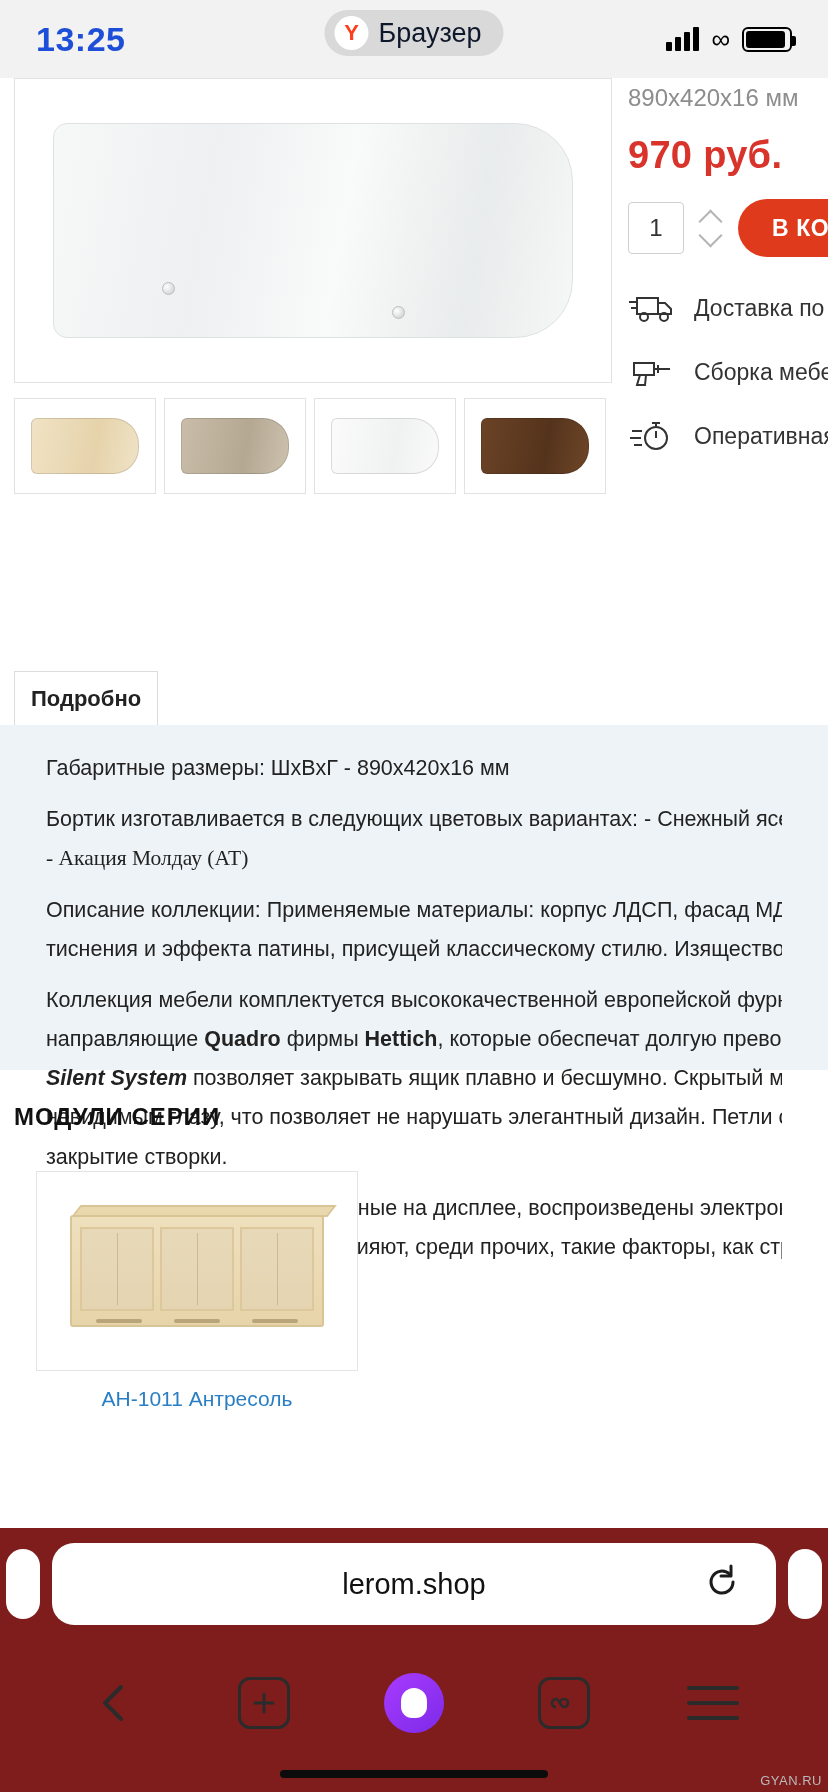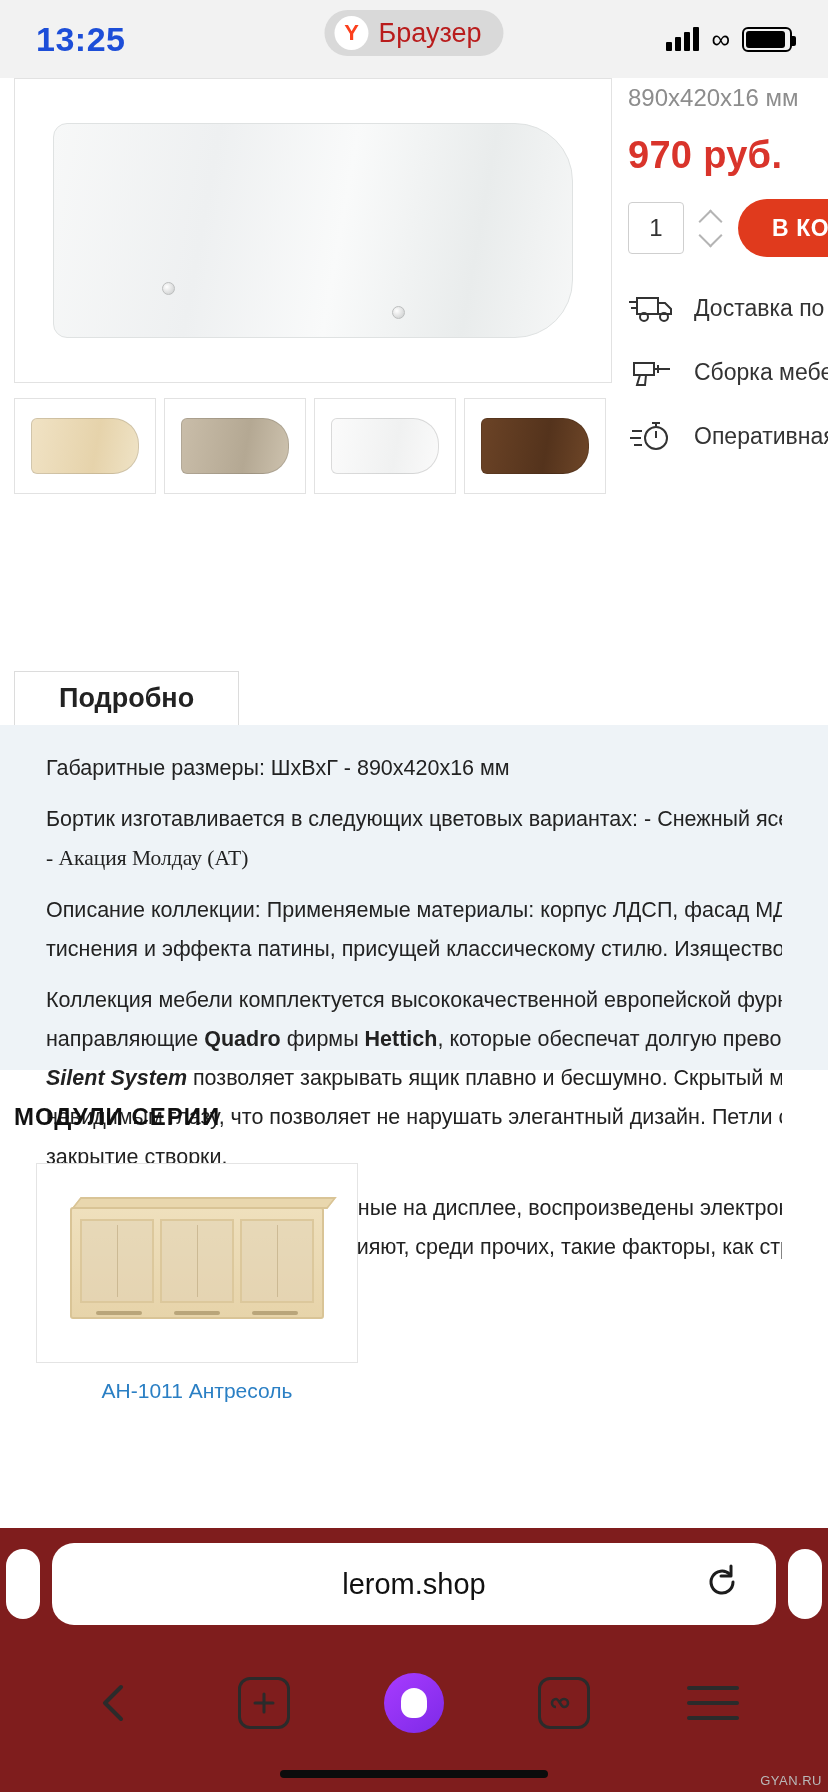--- a/index.html
+++ b/index.html
@@ -23,21 +23,21 @@
     position: absolute; left: 50%; transform: translateX(-50%); top: 10px;
     height: 46px; padding: 0 22px 0 10px;
     background: #d9d9d9; border-radius: 23px;
     display: flex; align-items: center; gap: 10px;
   }
   .sb-pill .ylogo {
     width: 34px; height: 34px; border-radius: 50%;
     background: #ffffff; display: flex; align-items: center; justify-content: center;
     font-size: 22px; color: #fc3f1d; font-weight: 700;
   }
-  .sb-pill .plabel { font-size: 27px; color: #b91c1c; font-weight: 500; }
+  .sb-pill .plabel { font-size: 27px; color: #0f172a; font-weight: 500; }
   .sb-right { display: flex; align-items: center; gap: 12px; }
   .bars { display: flex; align-items: flex-end; gap: 3px; height: 24px; }
   .bars i { display: block; width: 6px; background: #000; border-radius: 1px; }
   .bars i:nth-child(1) { height: 9px; }
   .bars i:nth-child(2) { height: 14px; }
   .bars i:nth-child(3) { height: 19px; }
   .bars i:nth-child(4) { height: 24px; }
   .wifiglyph { font-size: 26px; line-height: 1; color: #000; }
   .battery {
     width: 50px; height: 25px; border: 2px solid #000; border-radius: 6px;
@@ -108,43 +108,43 @@
   }
   .tshape { width: 108px; height: 56px; border-radius: 6px 26px 26px 6px; border: 1px solid rgba(0,0,0,.12); }
   .t1 { background: linear-gradient(100deg,#f0e2c4,#e6d3ab 60%,#efe3c6); }
   .t2 { background: linear-gradient(100deg,#c9bda9,#b4a893 60%,#cdc2ae); }
   .t3 { background: linear-gradient(100deg,#fbfbfb,#f0f1f1 60%,#fafafa); }
   .t4 { background: linear-gradient(100deg,#6b4326,#54331c 60%,#6e4628); }
 
   
   .tabs { position: absolute; left: 14px; top: 593px; display: flex; }
   .tab {
-    height: 54px; padding: 0 44px; display: flex; align-items: center;
-    font-size: 27px; font-weight: 700; border: 1px solid #dcdcdc; border-bottom: none;
+    height: 54px; padding: 0 16px; display: flex; align-items: center;
+    font-size: 22px; font-weight: 700; border: 1px solid #dcdcdc; border-bottom: none;
     background: #fff; color: #222;
   }
   .tab.active { background: #2980d6; color: #fff; border-color: #2980d6; }
 
   
   .descr {
     position: absolute; left: 0; top: 647px; width: 828px; height: 345px;
     background: #eef3f7; padding: 28px 46px 0 46px;
     font-size: 21.5px; line-height: 1.45; color: #222;
   }
   .descr p { margin-bottom: 20px; white-space: nowrap; overflow: hidden; }
   .descr b { font-weight: 700; }
   .descr i { font-style: italic; font-weight: 700; }
 
   
   .mod-title {
     position: absolute; left: 14px; top: 1025px; font-size: 24px; font-weight: 700;
     letter-spacing: 1px; color: #111;
   }
   .mod-list { position: absolute; left: 36px; top: 1085px; display: flex; gap: 30px; }
-  .mod-card { width: 322px; }
+  .mod-card { width: 322px; margin-top: 8px; }
   .mod-img {
     width: 322px; height: 200px; border: 1px solid #e4e4e4; background: #fff;
     display: flex; align-items: center; justify-content: center;
   }
   .cab { width: 254px; height: 112px; position: relative; }
   .cab .body {
     position: absolute; inset: 0; background: linear-gradient(#efe0bd,#e7d4aa);
     border: 2px solid #d9c496; border-radius: 3px;
   }
   .cab .top {

